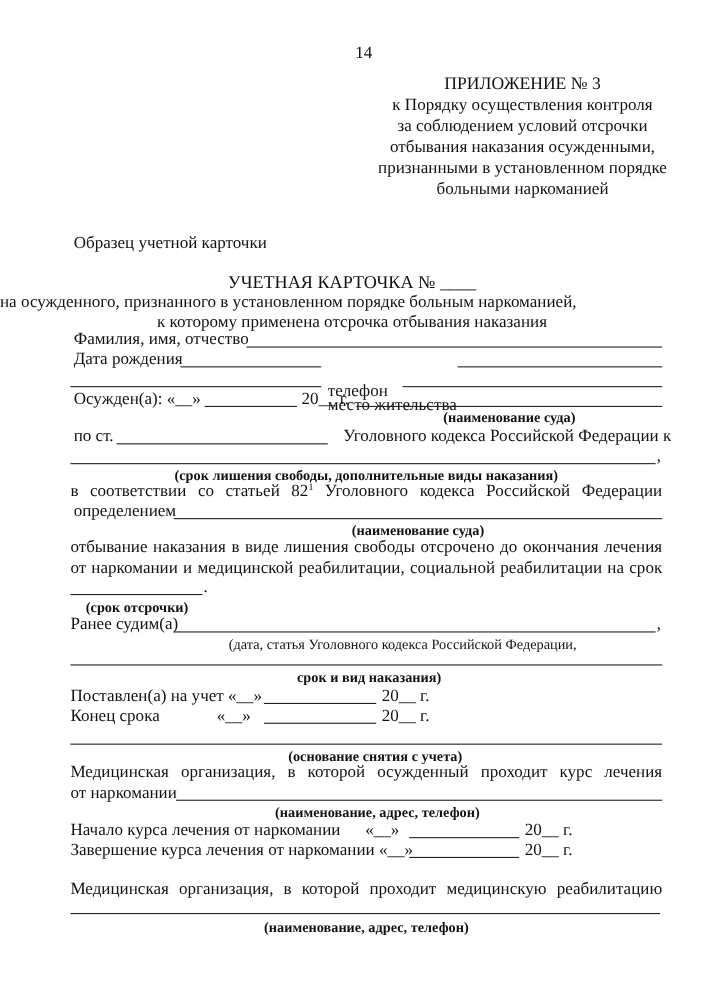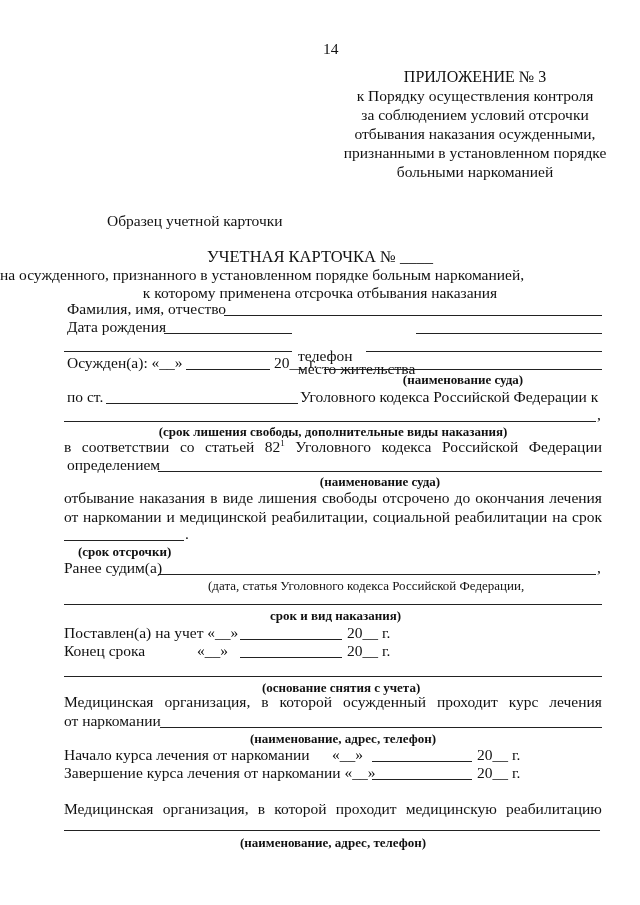--- a/index.html
+++ b/index.html
@@ -21,21 +21,21 @@
 
   <div class="abs t15" style="left:323px; top:40px;">14</div>
 
   <div class="abs t15 c" style="left:340px; top:68px; width:270px; font-size:16px;">ПРИЛОЖЕНИЕ № 3</div>
   <div class="abs t15 c" style="left:340px; top:87px; width:270px;">к Порядку осуществления контроля</div>
   <div class="abs t15 c" style="left:340px; top:106px; width:270px;">за соблюдением условий отсрочки</div>
   <div class="abs t15 c" style="left:340px; top:125px; width:270px;">отбывания наказания осужденными,</div>
   <div class="abs t15 c" style="left:340px; top:144px; width:270px;text-align:center;">признанными в установленном порядке</div>
   <div class="abs t15 c" style="left:340px; top:163px; width:270px;">больными наркоманией</div>
 
-  <div class="abs t15" style="left:67px; top:212px;margin-left:40px;">Образец учетной карточки</div>
+  <div class="abs t15" style="left:67px; top:212px;">Образец учетной карточки</div>
 
   <div class="abs c" style="left:0; width:640px; top:247px; font-size:16.5px;">УЧЕТНАЯ КАРТОЧКА № ____</div>
   <div class="abs t15 c" style="left:0; width:516px; top:266px;">на осужденного, признанного в установленном порядке больным наркоманией,</div>
   <div class="abs t15 c" style="left:0; width:640px; top:284px;">к которому применена отсрочка отбывания наказания</div>
 
   <div class="abs t15" style="left:67px; top:300px;">Фамилия, имя, отчество</div>
   <div class="line" style="left:224px; width:378px; top:315px;"></div>
 
   <div class="abs t15" style="left:67px; top:318px;">Дата рождения</div>
   <div class="line" style="left:164px; width:128px; top:333px;"></div>
@@ -47,21 +47,21 @@
   <div class="line" style="left:366px; width:236px; top:351px;"></div>
 
   <div class="abs t15" style="left:67px; top:354px;">Осужден(а): «__»</div>
   <div class="line" style="left:186px; width:84px; top:369px;"></div>
   <div class="abs t15" style="left:274px; top:354px;">20__ г.</div>
   <div class="line" style="left:324px; width:278px; top:369px;"></div>
   <div class="abs t13 c" style="left:324px; width:278px; top:372px; font-weight:bold;">(наименование суда)</div>
 
   <div class="abs t15" style="left:67px; top:388px;">по ст.</div>
   <div class="line" style="left:106px; width:192px; top:403px;"></div>
-  <div class="abs t15" style="left:300px; top:388px; width:292px; text-align:center;">Уголовного кодекса Российской Федерации к</div>
+  <div class="abs t15" style="left:312px; top:388px; width:292px; text-align:center;">Уголовного кодекса Российской Федерации к</div>
 
   <div class="line" style="left:64px; width:532px; top:421px;"></div>
   <div class="abs t15" style="left:597px; top:406px;">,</div>
   <div class="abs t13 c" style="left:64px; width:538px; top:424px; font-weight:bold;">(срок лишения свободы, дополнительные виды наказания)</div>
 
   <div class="abs t15" style="left:64px; top:438px; width:538px; display:flex; justify-content:space-between;">
     <span>в</span>
     <span>соответствии</span>
     <span>со</span>
     <span>статьей</span>

